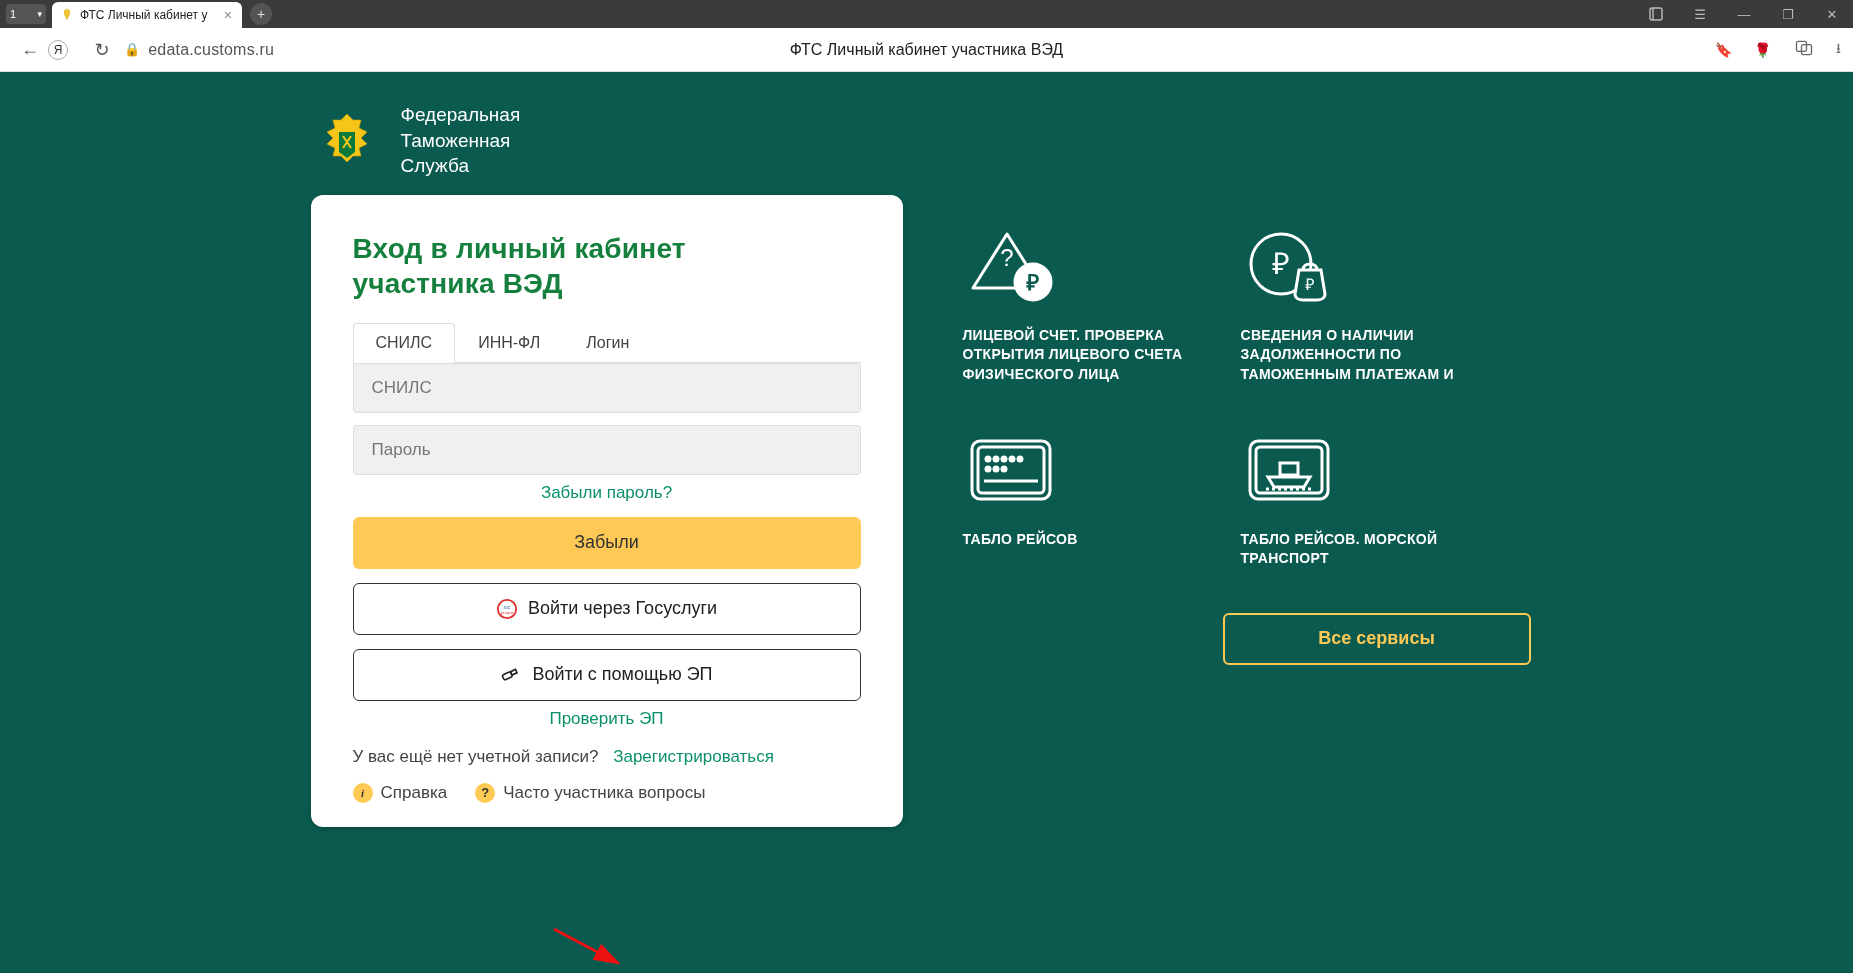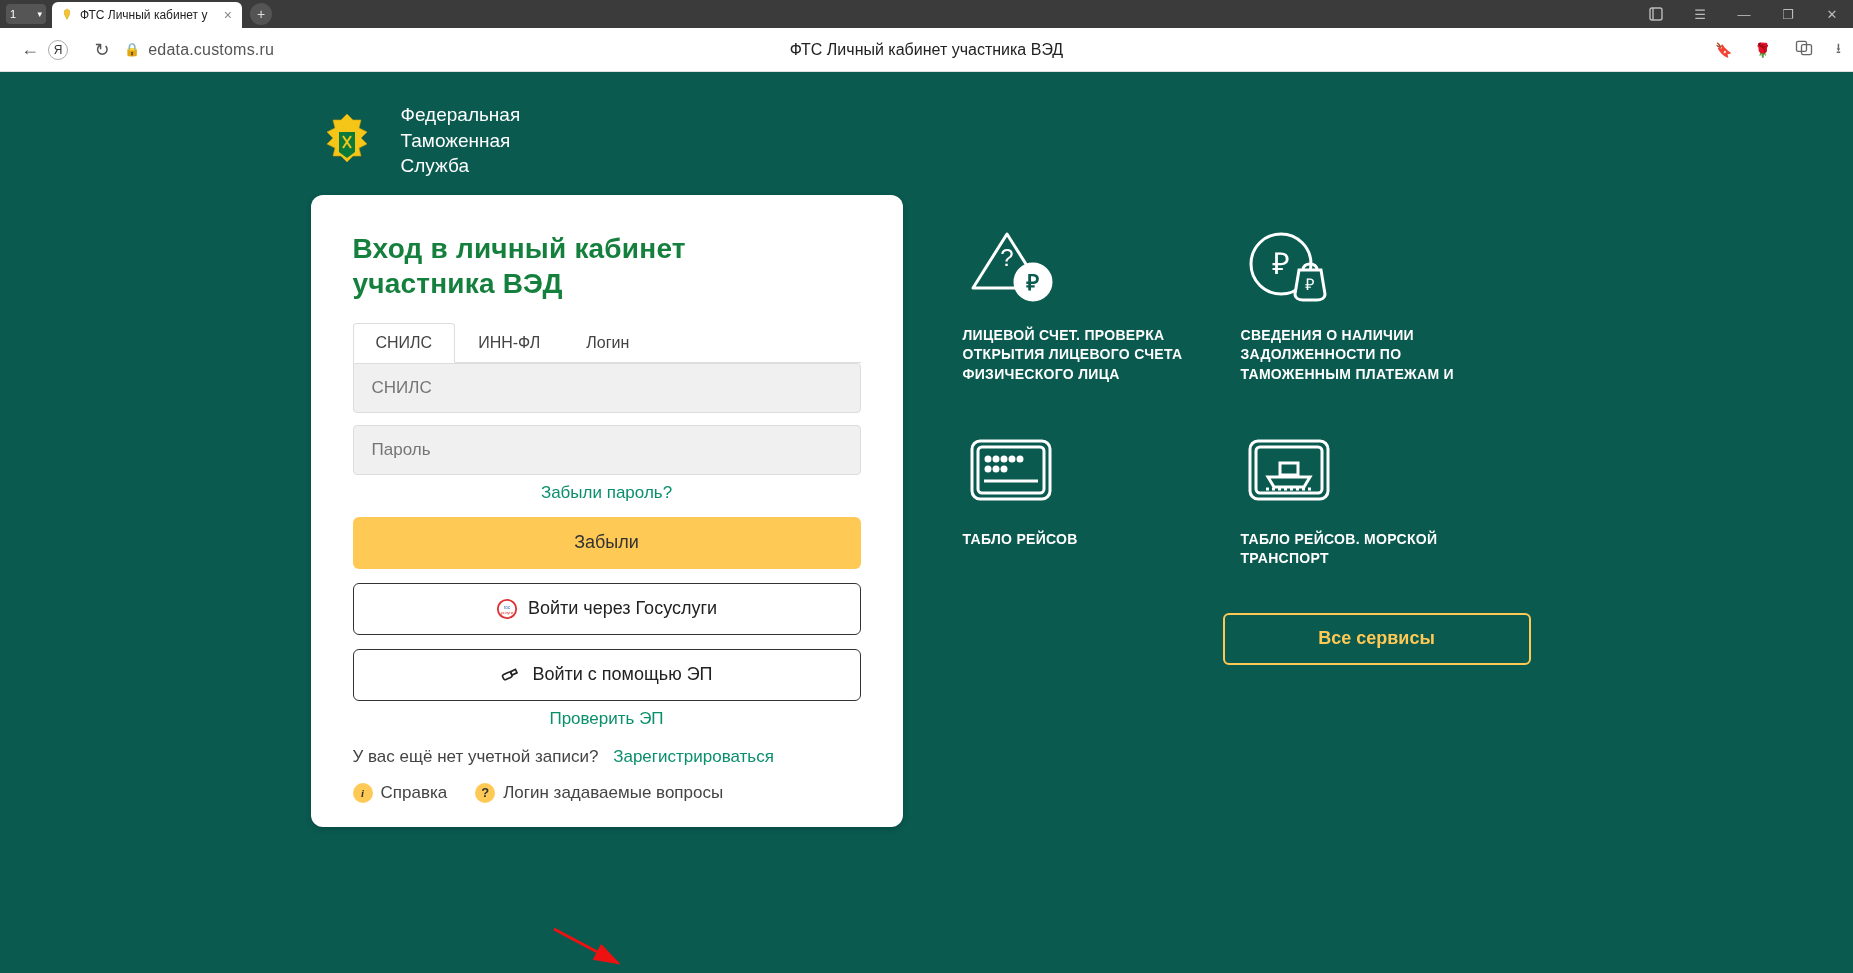--- a/index.html
+++ b/index.html
@@ -205,21 +205,21 @@
           <a href="#" class="link">Зарегистрироваться</a>
         </div>
 
         <div class="help-row">
           <div class="hitem">
             <span class="badge-i">i</span>
             <span>Справка</span>
           </div>
           <div class="hitem">
             <span class="badge-q">?</span>
-            <span>Логин задаваемые вопросы</span>
+            <span>Часто участника вопросы</span>
           </div>
         </div>
       </div>
     </div>
 
     <div class="right-col">
       <div class="services">
 
         <div class="svc">
           <div class="svc-icon">

